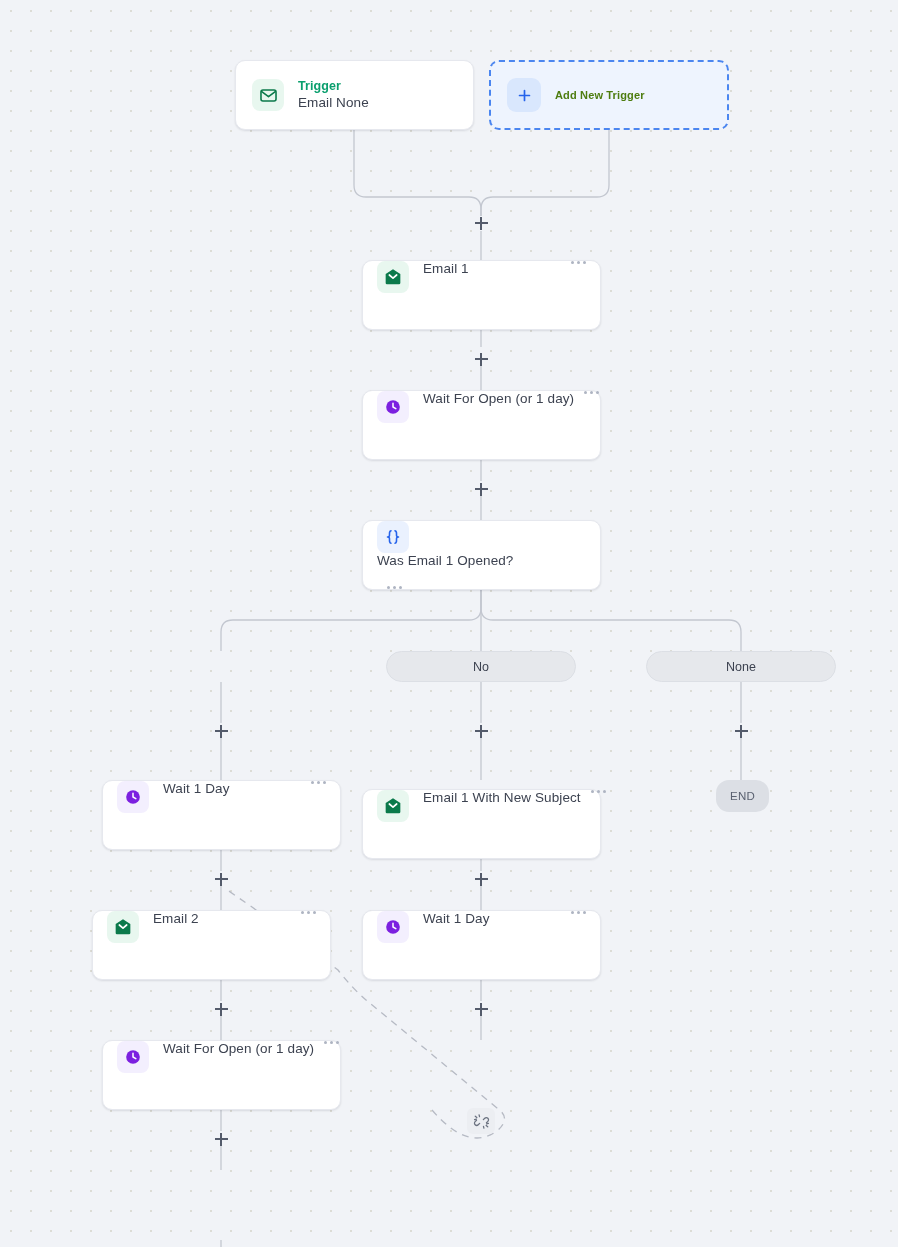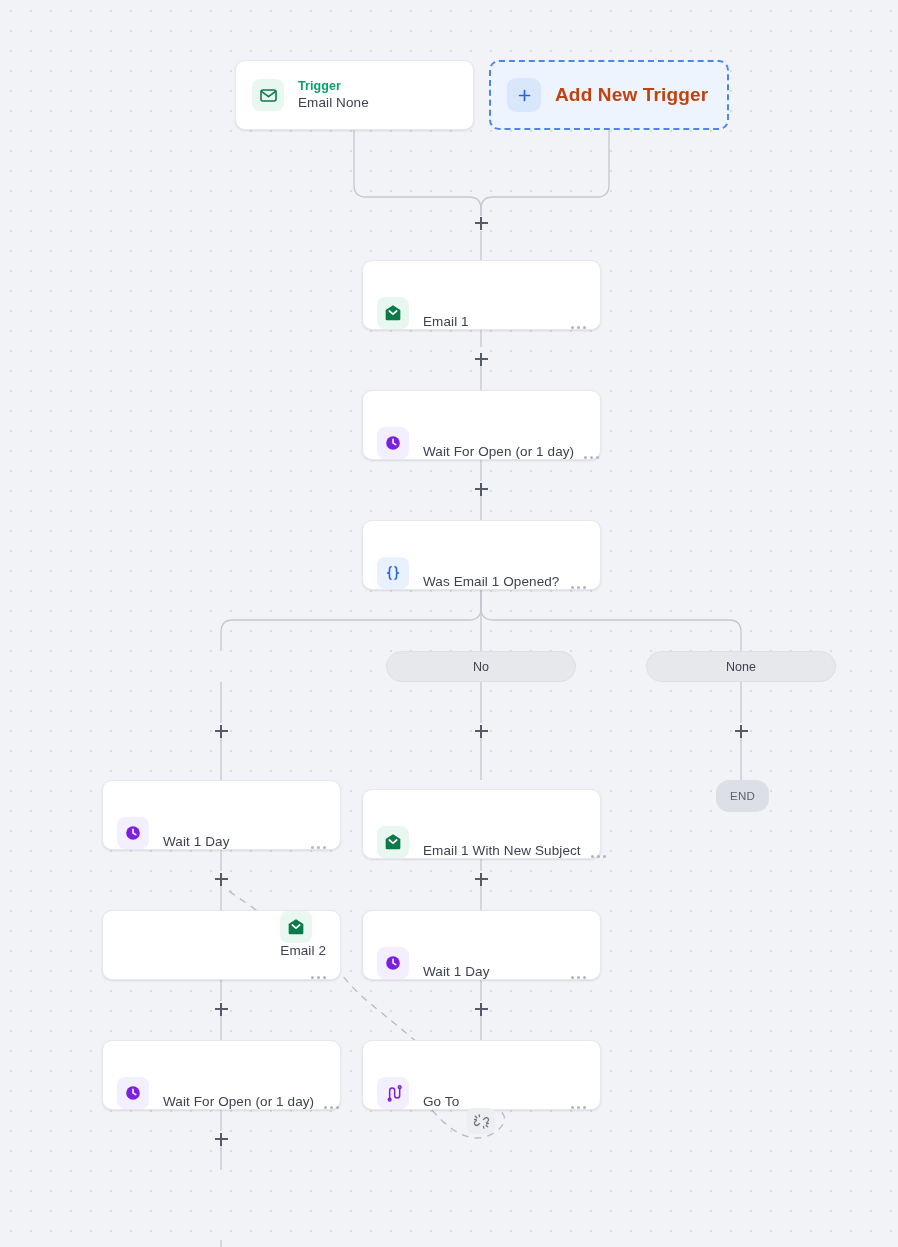--- a/index.html
+++ b/index.html
@@ -12,21 +12,21 @@
     background-position:1px 1px;
   }
   #canvas{position:relative;width:802px;height:1247px;}
   #wires{position:absolute;left:0;top:0;width:898px;height:1247px;pointer-events:none;}
 
   
   .node{
     position:absolute;box-sizing:border-box;
     background:#fff;border:1px solid #e6e8ee;border-radius:10px;
     box-shadow:0 1px 2px rgba(16,24,40,.06),0 1px 3px rgba(16,24,40,.05);
-    display:flex;align-items:flex-end;padding:0 14px;
+    display:flex;align-items:flex-start;padding:0 14px;
   }
   .ic{
     width:32px;height:32px;border-radius:8px;flex:0 0 32px;
     display:flex;align-items:center;justify-content:center;margin-right:14px;
   }
   .ic-green{background:#e8f7ef;}
   .ic-purple{background:#f3effe;}
   .ic-blue{background:#eaf1fe;}
   .nlabel{
     font-size:13.5px;color:#3c4250;white-space:nowrap;flex:1 1 auto;
@@ -52,21 +52,21 @@
   
   .addtrig{
     position:absolute;box-sizing:border-box;background:#eef4fe;
     border:2px dashed #4b86f0;border-radius:10px;
     display:flex;align-items:center;padding:0 16px;cursor:pointer;
   }
   .addtrig .plusbox{
     width:34px;height:34px;border-radius:9px;background:#d9e7fd;
     display:flex;align-items:center;justify-content:center;margin-right:14px;flex:0 0 34px;
   }
-  .addtrig .atlabel{font-size:19px;font-weight:bold;color:#c2410c;letter-spacing:.15px;}
+  .addtrig .atlabel{font-size:11px;font-weight:bold;color:#4d7c0f;letter-spacing:.15px;}
 
   
   .pill{
     position:absolute;box-sizing:border-box;height:31px;
     background:#e6e8ec;border:1px solid #dcdfe5;border-radius:16px;
     display:flex;align-items:center;justify-content:center;
     font-size:12.5px;color:#3c4250;cursor:pointer;
   }
   .endpill{
     position:absolute;box-sizing:border-box;height:25px;
@@ -197,21 +197,21 @@
       </svg>
     </div>
     <span class="nlabel">Wait For Open (or 1 day)</span>
     <span class="dots">
         <i></i>
         <i></i>
         <i></i>
       </span>
   </div>
 
-  <div class="node" style="left:362px;top:520px;width:239px;height:70px;">
+  <div class="node" style="left:362px;top:520px;width:239px;height:70px;flex-direction:column;">
     <div class="ic ic-blue">
       <svg width="20" height="20" viewBox="0 0 24 24" fill="none" stroke="#2563eb" stroke-width="1.9" stroke-linecap="round" stroke-linejoin="round">
         <path d="M9.6,4.6 C7.4,4.6 7.8,8.4 7.8,10 C7.8,11.3 6.6,12 5.4,12 C6.6,12 7.8,12.7 7.8,14 C7.8,15.6 7.4,19.4 9.6,19.4"></path>
         <path d="M14.4,4.6 C16.6,4.6 16.2,8.4 16.2,10 C16.2,11.3 17.4,12 18.6,12 C17.4,12 16.2,12.7 16.2,14 C16.2,15.6 16.6,19.4 14.4,19.4"></path>
       </svg>
     </div>
     <span class="nlabel">Was Email 1 Opened?</span>
     <span class="dots">
         <i></i>
         <i></i>
@@ -253,21 +253,21 @@
       </svg>
     </div>
     <span class="nlabel">Email 1 With New Subject</span>
     <span class="dots">
         <i></i>
         <i></i>
         <i></i>
       </span>
   </div>
 
-  <div class="node" style="left:102px;top:910px;width:239px;height:70px;flex-direction:column;">
+  <div class="node" style="left:92px;top:910px;width:239px;height:70px;">
     <div class="ic ic-green">
       <svg width="20" height="20" viewBox="0 0 24 24">
         <path d="M3.2,8.4 L12,2.6 L20.8,8.4 L20.8,19.2 A1.6,1.6 0 0 1 19.2,20.8 L4.8,20.8 A1.6,1.6 0 0 1 3.2,19.2 Z" fill="#0b7a4b"></path>
         <path d="M7.6,9.6 L12,13.4 L16.4,9.6" fill="none" stroke="#fff" stroke-width="2" stroke-linecap="round" stroke-linejoin="round"></path>
       </svg>
     </div>
     <span class="nlabel">Email 2</span>
     <span class="dots">
         <i></i>
         <i></i>
@@ -298,35 +298,20 @@
       </svg>
     </div>
     <span class="nlabel">Wait For Open (or 1 day)</span>
     <span class="dots">
         <i></i>
         <i></i>
         <i></i>
       </span>
   </div>
 
-  <div class="node" style="left:362px;top:1040px;width:239px;height:70px;">
-    <div class="ic ic-purple">
-      <svg width="20" height="20" viewBox="0 0 24 24" fill="none" stroke="#7c20e0" stroke-width="1.8" stroke-linecap="round" stroke-linejoin="round">
-        <path d="M8,20 L8,9 A3,3 0 0 1 14,9 L14,15 A3,3 0 0 0 20,15 L20,6"></path>
-        <circle cx="8" cy="20" r="1.6"></circle>
-        <circle cx="20" cy="5" r="1.6"></circle>
-      </svg>
-    </div>
-    <span class="nlabel">Go To</span>
-    <span class="dots">
-        <i></i>
-        <i></i>
-        <i></i>
-      </span>
-  </div>
 
   <div class="unlink" style="left:467px;top:1108px;">
     <svg width="17" height="17" viewBox="0 0 24 24" fill="none" stroke="#6b7280" stroke-width="1.8" stroke-linecap="round">
       <path d="M9.4,14.6 L7.4,16.6 A3.1,3.1 0 0 1 3,12.2 L5,10.2"></path>
       <path d="M14.6,9.4 L16.6,7.4 A3.1,3.1 0 0 1 21,11.8 L19,13.8"></path>
       <path d="M3.2,4.6 L5.4,6.4 M8.6,2.6 L9.2,5.2 M2.2,9.2 L4.8,8.6"></path>
       <path d="M20.8,19.4 L18.6,17.6 M15.4,21.4 L14.8,18.8 M21.8,14.8 L19.2,15.4"></path>
     </svg>
   </div>
 

